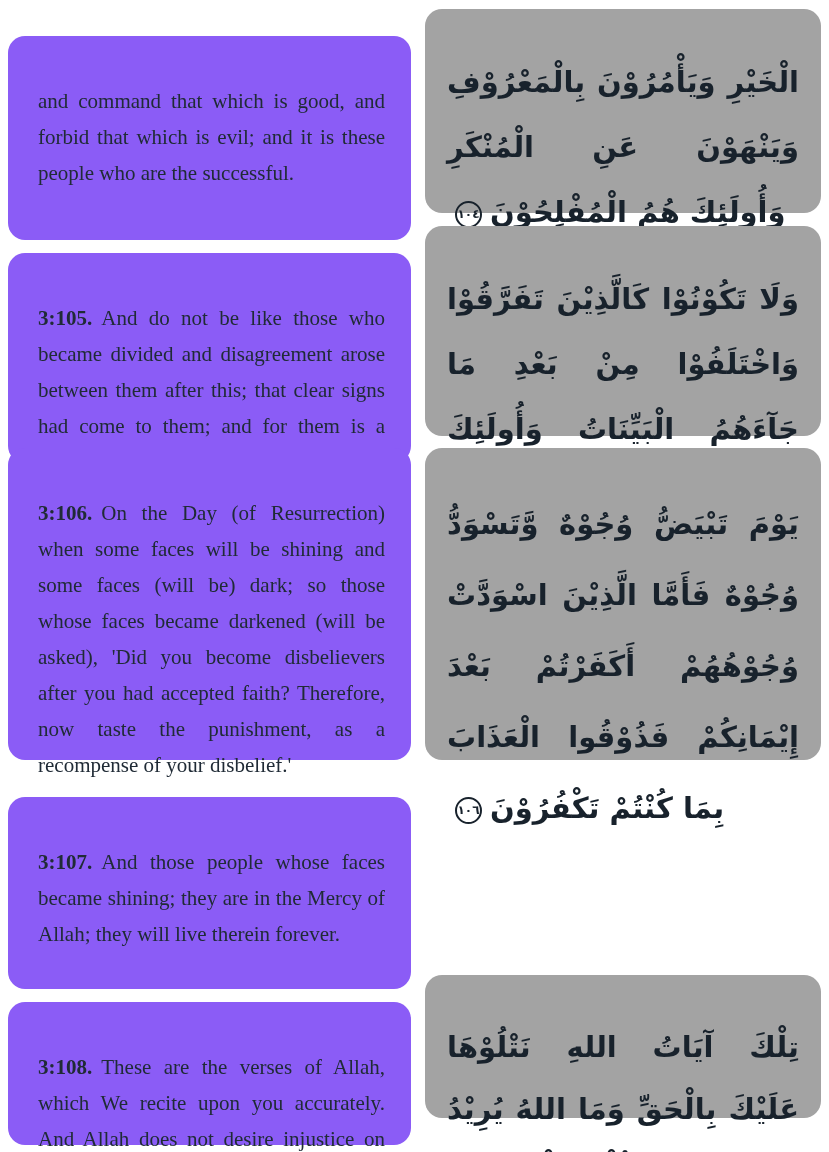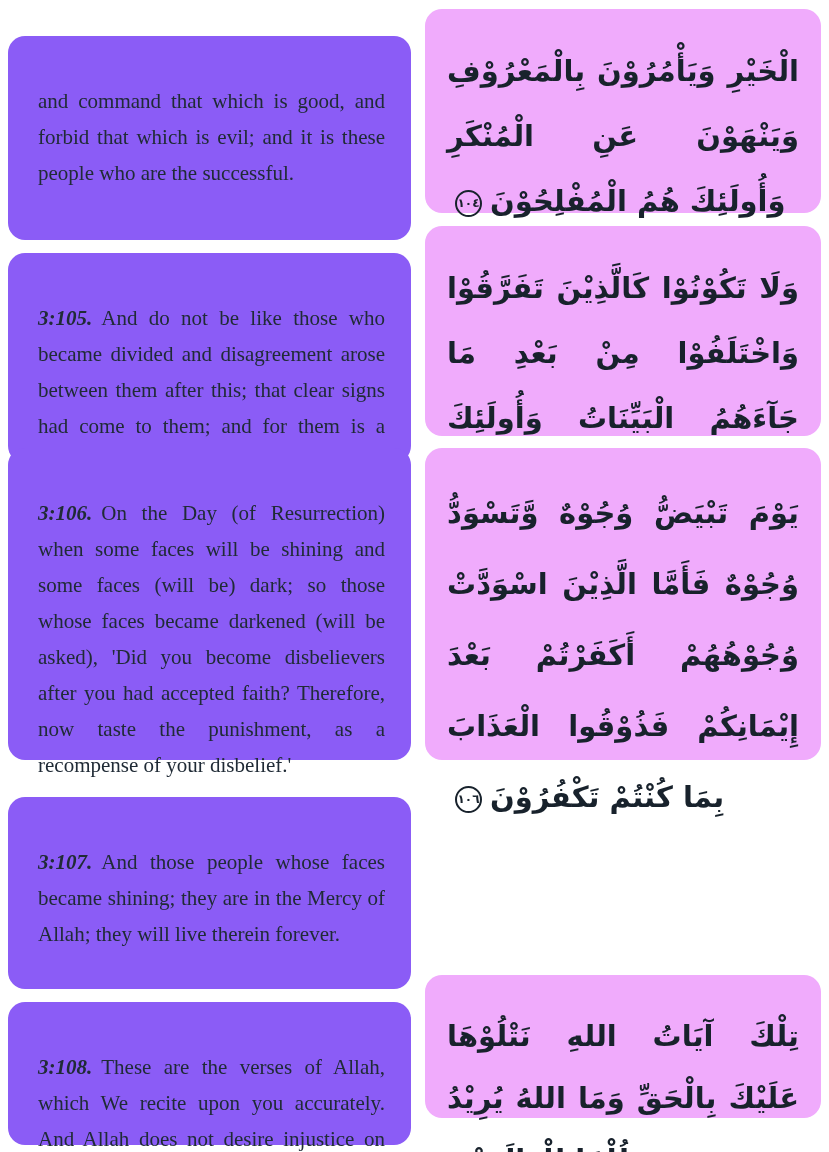--- a/index.html
+++ b/index.html
@@ -36,35 +36,34 @@
   }
   .english-card {
     width: 403px;
     flex: 0 0 403px;
     background: #8b5cf6;
     padding: 26px 26px 16px 30px;
     margin-top: 27px;
   }
   .arabic-card {
     flex: 1 1 auto;
-    background: #f0abfc;
-    padding: 1px 22px 10px 22px;
+    background: #a3a3a3;
+    padding: 12px 22px 10px 22px;
   }
   .english-text {
     font-size: 21px;
     line-height: 36px;
     color: #202b36;
     text-align: justify;
     text-align-last: left;
   }
   .verse-ref {
     font-weight: bold;
     margin-right: 9px;
     white-space: nowrap;
-    font-style: italic;
   }
   .arabic-text {
     direction: rtl;
     unicode-bidi: embed;
     font-family: "DejaVu Sans", sans-serif;
     font-weight: bold;
     font-size: 29px;
     line-height: 65px;
     color: #18222c;
     text-align: justify;

